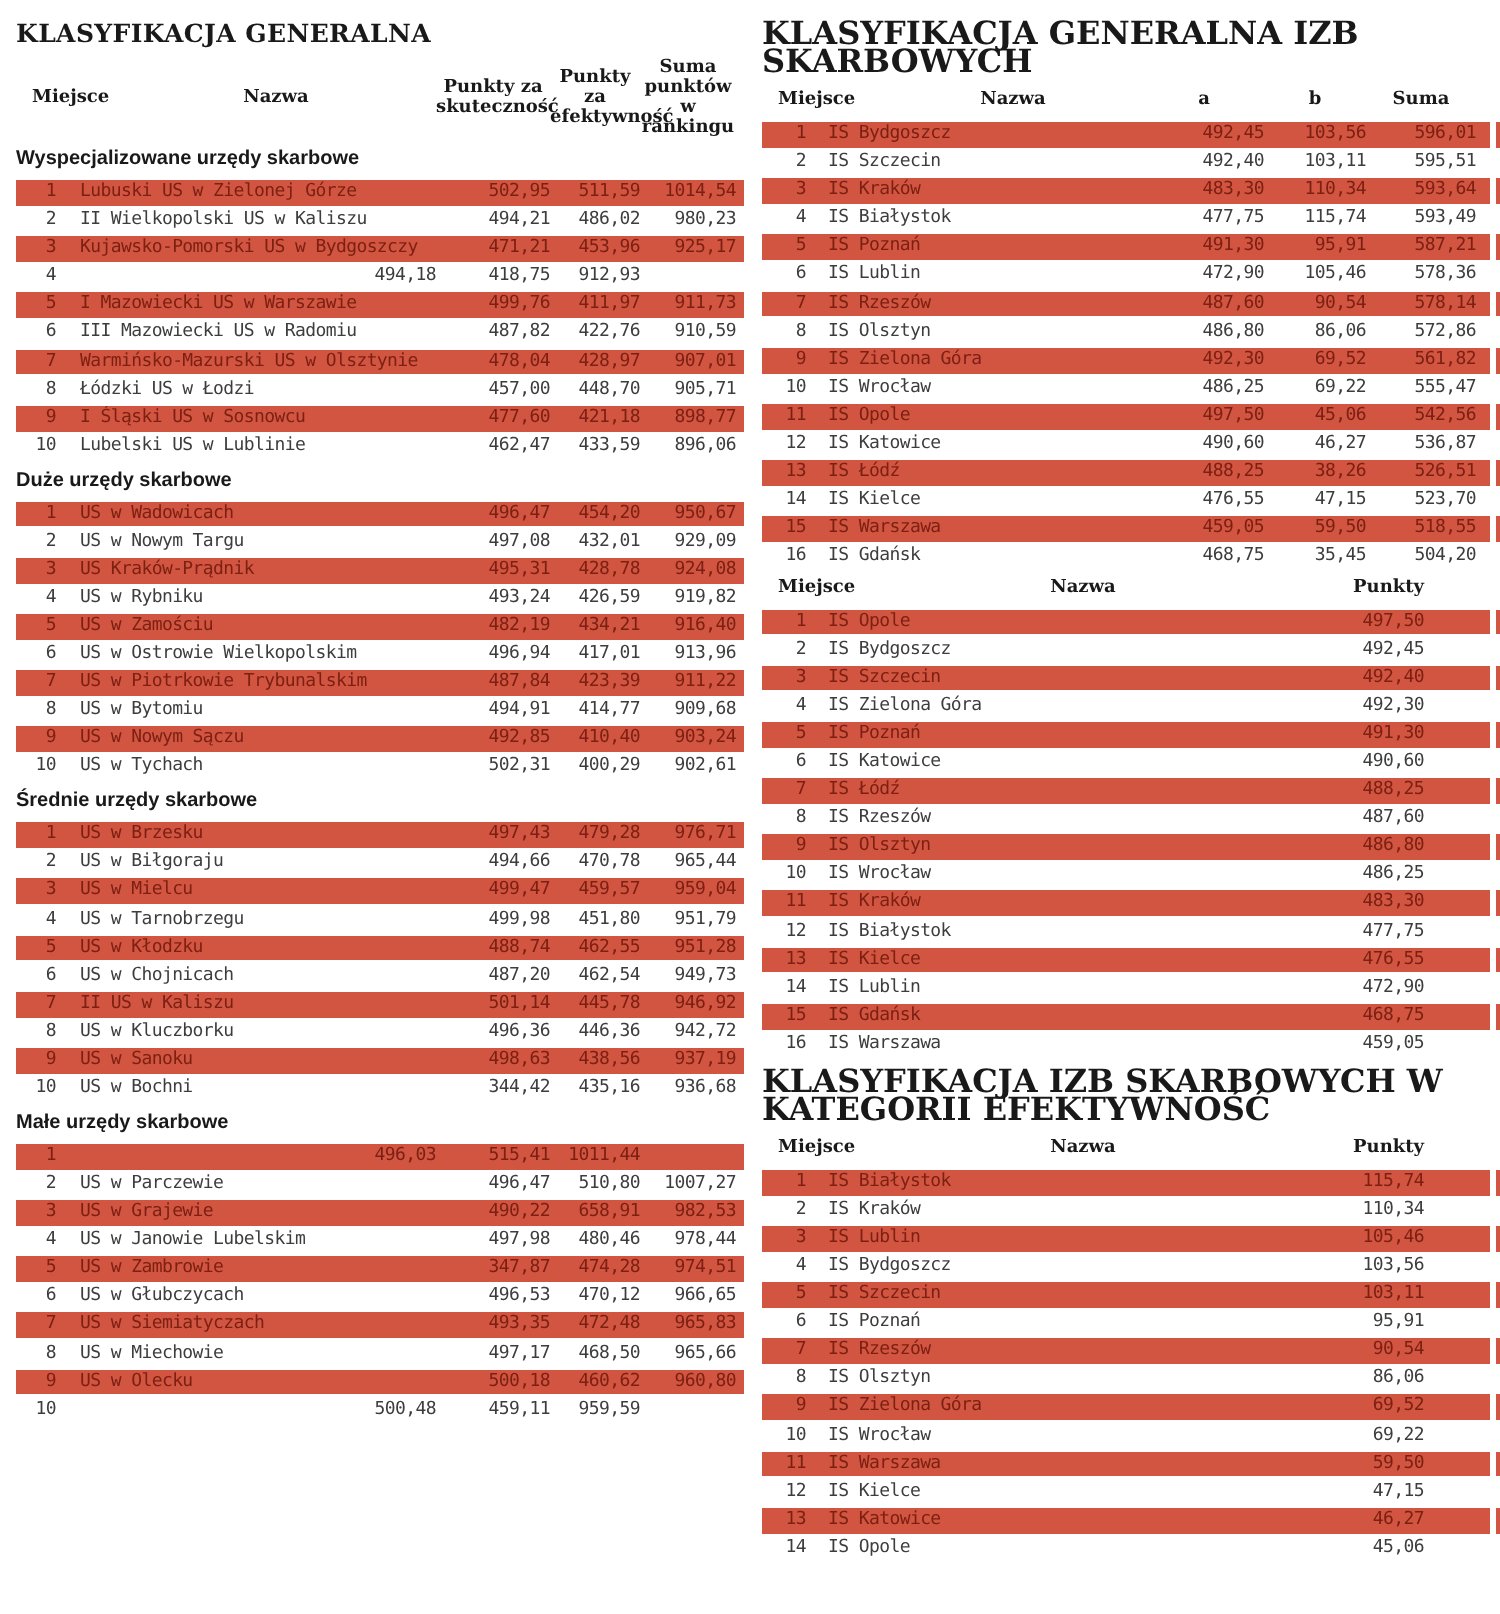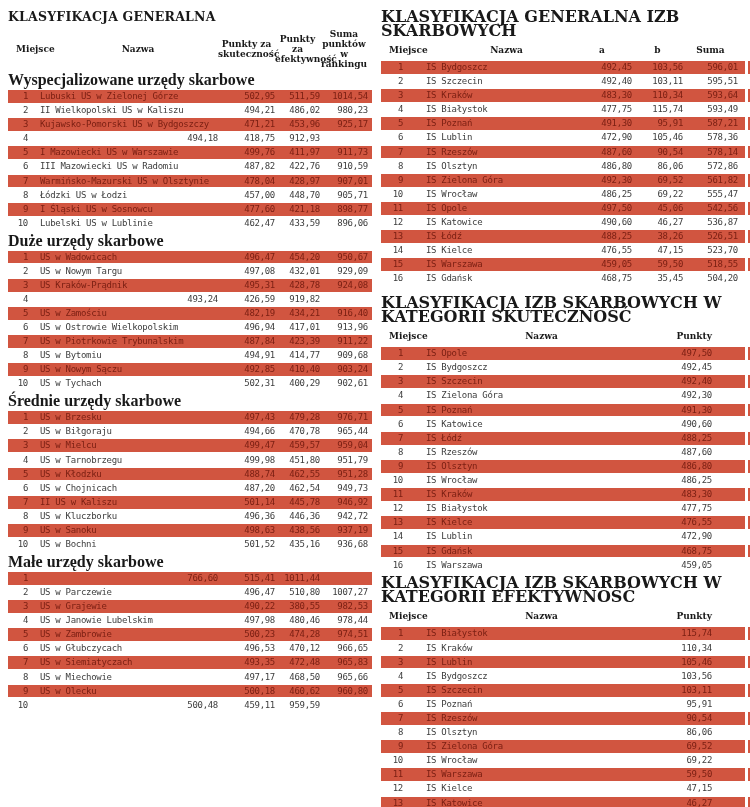--- a/index.html
+++ b/index.html
@@ -27,36 +27,36 @@
   }
   .hdr-left{grid-template-columns:50px 1fr 57px 45px 48px;padding-right:4px;min-height:30px;}
   .hdr-r5{grid-template-columns:60px 1fr 60px 51px 55px;padding-right:7px;height:14px;}
   .hdr-r3{grid-template-columns:60px 1fr 70px;padding-right:33px;height:14px;}
   .hdr .h-miejsce{text-align:left;padding-left:8px;}
   .hdr .h-center{text-align:center;}
   .hdr .h-num{text-align:center;}
   .hdr-r3 .h-punkty{text-align:right;}
   
   .section-header{
-    font-family:Liberation Serif, serif;font-weight:bold;color:#191919;
-    font-size:16px;line-height:12px;margin:5px 0 4px 0;
+    font-family:Liberation Sans, sans-serif;font-weight:bold;color:#191919;
+    font-size:10px;line-height:12px;margin:5px 0 4px 0;
   }
   
   .row{
     display:grid;align-items:center;position:relative;
     height:12.8px;line-height:12.8px;margin-bottom:1.3px;
     font-size:9px;letter-spacing:-0.3px;color:#3d3d3d;
   }
   .row.hl{background:#d15540;color:#7c2013;}
   .r5l{grid-template-columns:20px 1fr 57px 45px 48px;padding-right:4px;}
   .r5r{grid-template-columns:22px 1fr 60px 51px 55px;padding-right:7px;}
   .r3 {grid-template-columns:22px 1fr 70px;padding-right:33px;}
   .row .c0{text-align:right;}
   .row .c1{text-align:left;padding-left:12px;white-space:nowrap;overflow:hidden;}
-  .r5r .c1,.r3 .c1{padding-left:23px;}
+  .r5r .c1,.r3 .c1{padding-left:11px;}
   .row .c2,.row .c3,.row .c4{text-align:right;}
   
   .rt .row.hl::after{
     content:"";position:absolute;left:367px;top:0;bottom:0;width:3px;background:#d15540;
   }
 </style>
 </head>
 <body>
 
 <div class="page">
@@ -166,20 +166,21 @@
             </div>
             <div class="row r5l hl">
               <div class="c0">3</div>
               <div class="c1">US Kraków-Prądnik</div>
               <div class="c2">495,31</div>
               <div class="c3">428,78</div>
               <div class="c4">924,08</div>
             </div>
             <div class="row r5l">
               <div class="c0">4</div>
+              <div class="c1">US w Rybniku</div>
               <div class="c2">493,24</div>
               <div class="c3">426,59</div>
               <div class="c4">919,82</div>
             </div>
             <div class="row r5l hl">
               <div class="c0">5</div>
               <div class="c1">US w Zamościu</div>
               <div class="c2">482,19</div>
               <div class="c3">434,21</div>
               <div class="c4">916,40</div>
@@ -283,60 +284,60 @@
             <div class="row r5l hl">
               <div class="c0">9</div>
               <div class="c1">US w Sanoku</div>
               <div class="c2">498,63</div>
               <div class="c3">438,56</div>
               <div class="c4">937,19</div>
             </div>
             <div class="row r5l">
               <div class="c0">10</div>
               <div class="c1">US w Bochni</div>
-              <div class="c2">501,52</div>
+              <div class="c2">344,42</div>
               <div class="c3">435,16</div>
               <div class="c4">936,68</div>
             </div>
           </div>
         </div>
         <div>
           <div class="section-header">Małe urzędy skarbowe</div>
           <div>
             <div class="row r5l hl">
               <div class="c0">1</div>
-              <div class="c2">766,60</div>
+              <div class="c2">496,03</div>
               <div class="c3">515,41</div>
               <div class="c4">1011,44</div>
             </div>
             <div class="row r5l">
               <div class="c0">2</div>
               <div class="c1">US w Parczewie</div>
               <div class="c2">496,47</div>
               <div class="c3">510,80</div>
               <div class="c4">1007,27</div>
             </div>
             <div class="row r5l hl">
               <div class="c0">3</div>
               <div class="c1">US w Grajewie</div>
               <div class="c2">490,22</div>
-              <div class="c3">380,55</div>
+              <div class="c3">658,91</div>
               <div class="c4">982,53</div>
             </div>
             <div class="row r5l">
               <div class="c0">4</div>
               <div class="c1">US w Janowie Lubelskim</div>
               <div class="c2">497,98</div>
               <div class="c3">480,46</div>
               <div class="c4">978,44</div>
             </div>
             <div class="row r5l hl">
               <div class="c0">5</div>
               <div class="c1">US w Zambrowie</div>
-              <div class="c2">500,23</div>
+              <div class="c2">347,87</div>
               <div class="c3">474,28</div>
               <div class="c4">974,51</div>
             </div>
             <div class="row r5l">
               <div class="c0">6</div>
               <div class="c1">US w Głubczycach</div>
               <div class="c2">496,53</div>
               <div class="c3">470,12</div>
               <div class="c4">966,65</div>
             </div>
@@ -490,21 +491,20 @@
         </div>
         <div class="row r5r">
           <div class="c0">16</div>
           <div class="c1">IS Gdańsk</div>
           <div class="c2">468,75</div>
           <div class="c3">35,45</div>
           <div class="c4">504,20</div>
         </div>
       </div>
 
-    <div class="title mt">KLASYFIKACJA IZB SKARBOWYCH W KATEGORII SKUTECZNOŚĆ</div>
     <div class="hdr hdr-r3">
       <div class="h-miejsce">Miejsce</div>
       <div class="h-center">Nazwa</div>
       <div class="h-punkty">Punkty</div>
     </div>
     <div>
         <div class="row r3 hl">
           <div class="c0">1</div>
           <div class="c1">IS Opole</div>
           <div class="c2">497,50</div>

